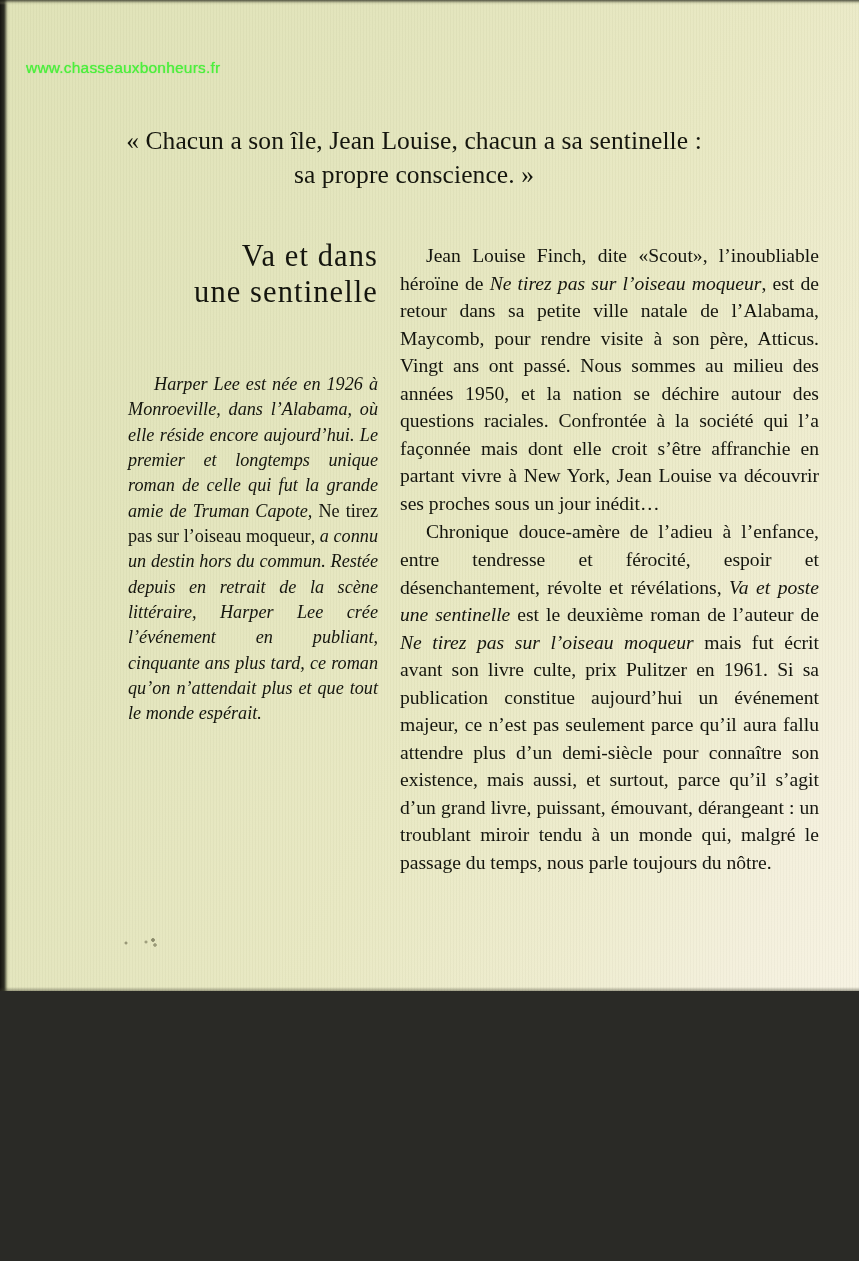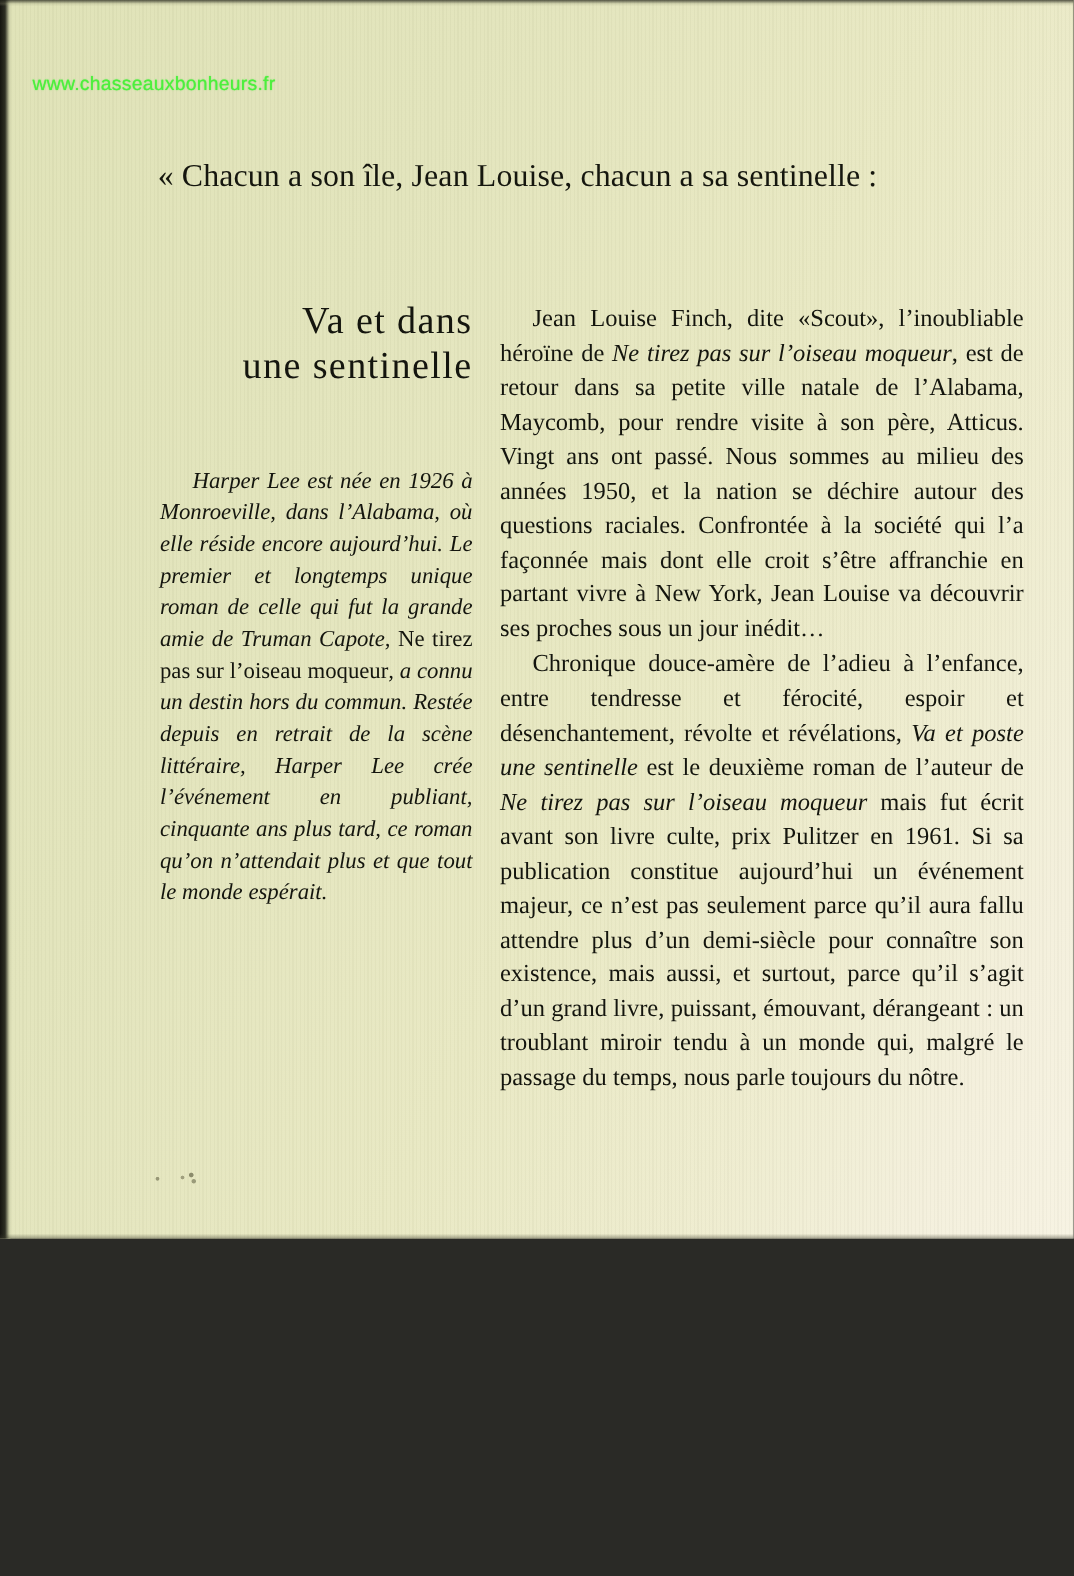--- a/index.html
+++ b/index.html
@@ -193,20 +193,21 @@
 <div class="page">
 
   <div class="edge-left"></div>
   <div class="edge-top"></div>
   <div class="edge-bottom"></div>
 
   <div class="watermark">www.chasseauxbonheurs.fr</div>
 
   <div class="epigraph">
     <span>« Chacun a son île, Jean Louise, chacun a sa sentinelle :</span>
+    <span class="l2">sa propre conscience. »</span>
   </div>
 
   <div class="col-left">
     <h1 class="title">
       <span>Va et dans</span>
       <span class="t2">une sentinelle</span>
     </h1>
 
     <div class="bio">
       <span>Harper Lee est née en 1926 à Monroeville, dans l’Alabama, où elle réside encore aujourd’hui. Le premier et longtemps unique roman de celle qui fut la grande amie de Truman Capote, </span><span class="roman">Ne tirez pas sur l’oiseau moqueur</span><span>, a connu un destin hors du commun. Restée depuis en retrait de la scène littéraire, Harper Lee crée l’événement en publiant, cinquante ans plus tard, ce roman qu’on n’attendait plus et que tout le monde espérait.</span>

